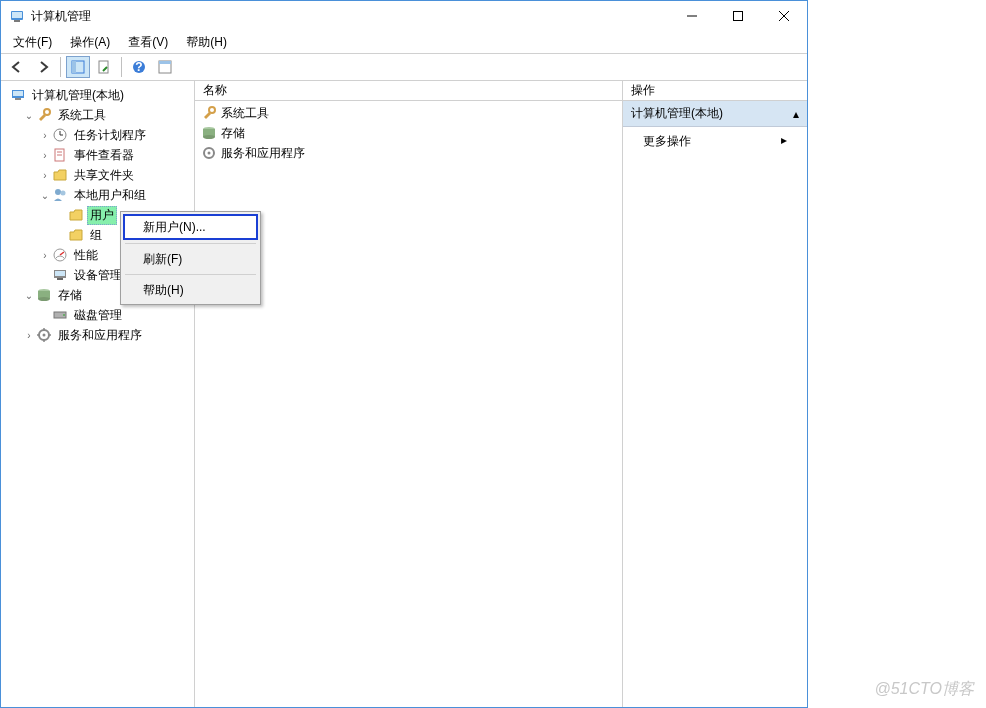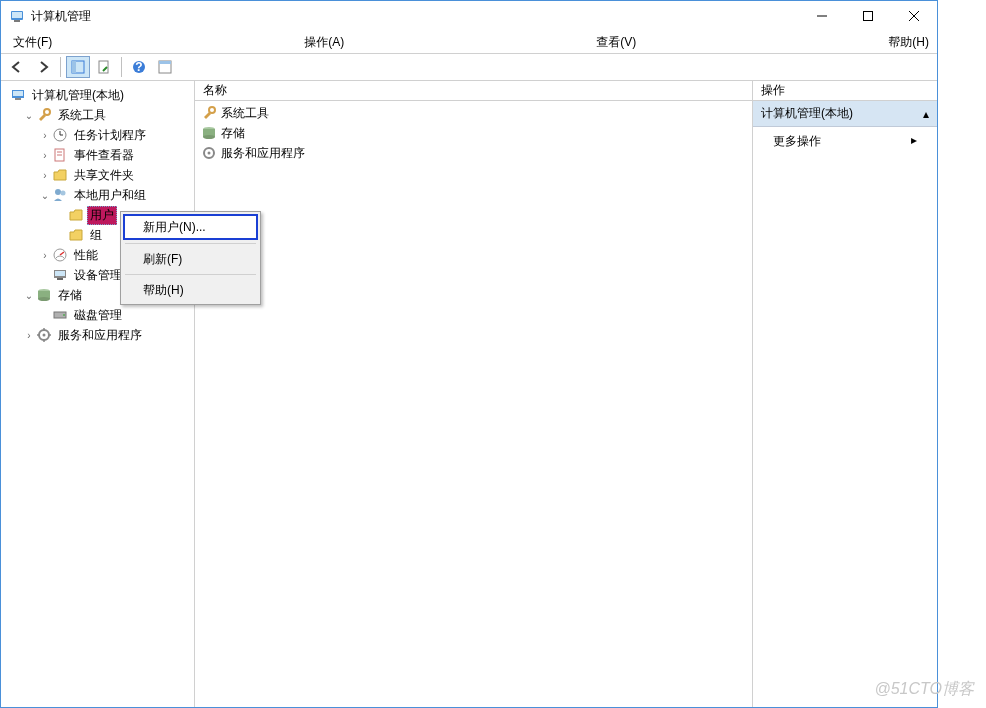--- a/index.html
+++ b/index.html
@@ -1,25 +1,25 @@
 <!DOCTYPE html>
 <html><head>
 <meta charset="utf-8">
 <style>
 * { box-sizing: border-box; margin: 0; padding: 0; font-family: "Microsoft YaHei", "Segoe UI", sans-serif; font-size: 12px; }
 body { background: #fff; width: 986px; height: 708px; overflow: hidden; position: relative; }
-.window { width: 938px; height: 708px; border: 1px solid #4a90d9; display: flex; flex-direction: column; background: #fff; }
+.window { width: 808px; height: 708px; border: 1px solid #4a90d9; display: flex; flex-direction: column; background: #fff; }
 
 .titlebar { height: 30px; display: flex; align-items: center; padding-left: 8px; background: #fff; }
 .titlebar .title-icon { width: 16px; height: 16px; margin-right: 6px; }
 .titlebar .title-text { flex: 1; }
 .titlebar .win-controls { display: flex; }
 .titlebar .win-btn { width: 46px; height: 30px; display: flex; align-items: center; justify-content: center; }
 
-.menubar { height: 22px; display: flex; align-items: center; padding-left: 4px; gap: 2px; justify-content: space-between; }
+.menubar { height: 22px; display: flex; align-items: center; padding-left: 4px; gap: 2px; }
 .menubar .menu-item { padding: 2px 8px; }
 
 .toolbar { height: 28px; display: flex; align-items: center; padding: 2px 4px; border-top: 1px solid #d0d0d0; border-bottom: 1px solid #d0d0d0; background: #fff; gap: 2px; }
 .toolbar .tool-btn { width: 24px; height: 22px; display: flex; align-items: center; justify-content: center; border: 1px solid transparent; }
 .toolbar .tool-btn.active { border: 1px solid #7da2ce; background: #cde6f7; }
 .toolbar .sep { width: 1px; height: 20px; background: #c0c0c0; margin: 0 3px; }
 
 .content { flex: 1; display: flex; border-top: 0; margin-left: 6px; }
 .tree-pane { width: 188px; border-right: 1px solid #d0d0d0; padding: 4px 2px; overflow: auto; }
 .middle-pane { flex: 1; border-right: 1px solid #d0d0d0; display: flex; flex-direction: column; }
@@ -30,21 +30,21 @@
 
 .actions-pane { width: 184px; display: flex; flex-direction: column; }
 .actions-header { height: 20px; border-bottom: 1px solid #d0d0d0; padding-left: 8px; display: flex; align-items: center; background: #fff; font-weight: normal; }
 .actions-group-title { background: #d6e5f3; padding: 4px 8px; border-bottom: 1px solid #c0cad8; display: flex; justify-content: space-between; align-items: center; }
 .actions-item { padding: 6px 20px; display: flex; justify-content: space-between; gap: 40px; }
 
 .tree-row { display: flex; align-items: center; height: 20px; white-space: nowrap; }
 .tree-row .exp { width: 12px; text-align: center; color: #6b6b6b; cursor: default; font-size: 10px; }
 .tree-row .ico { width: 16px; height: 16px; margin: 0 3px 0 1px; display: inline-flex; align-items: center; justify-content: center; }
 .tree-row .lbl { padding: 1px 3px; }
-.tree-row.selected .lbl { background: #be185d; border: 1px dotted #7da2ce; padding: 0 2px; }
+.tree-row.selected .lbl { background: #86efac; border: 1px dotted #7da2ce; padding: 0 2px; }
 .d0 { padding-left: 0px; } .d1 { padding-left: 14px; } .d2 { padding-left: 30px; } .d3 { padding-left: 46px; }
 
 .context-menu { position: absolute; left: 120px; top: 211px; width: 141px; background: #f0f0f0; border: 1px solid #a0a0a0; box-shadow: 2px 2px 3px rgba(0,0,0,0.25); padding: 2px; }
 .context-menu .cm-item { height: 24px; display: flex; align-items: center; padding-left: 20px; }
 .context-menu .cm-item.highlighted { border: 2px solid #1a3fd4; background: #fff; padding-left: 18px; height: 26px; }
 .context-menu .cm-sep { height: 1px; background: #d0d0d0; margin: 3px 2px; }
 
 .watermark { position: absolute; right: 12px; bottom: 8px; color: #c8c8c8; font-size: 16px; font-style: italic; }
 
 svg { display: block; }

